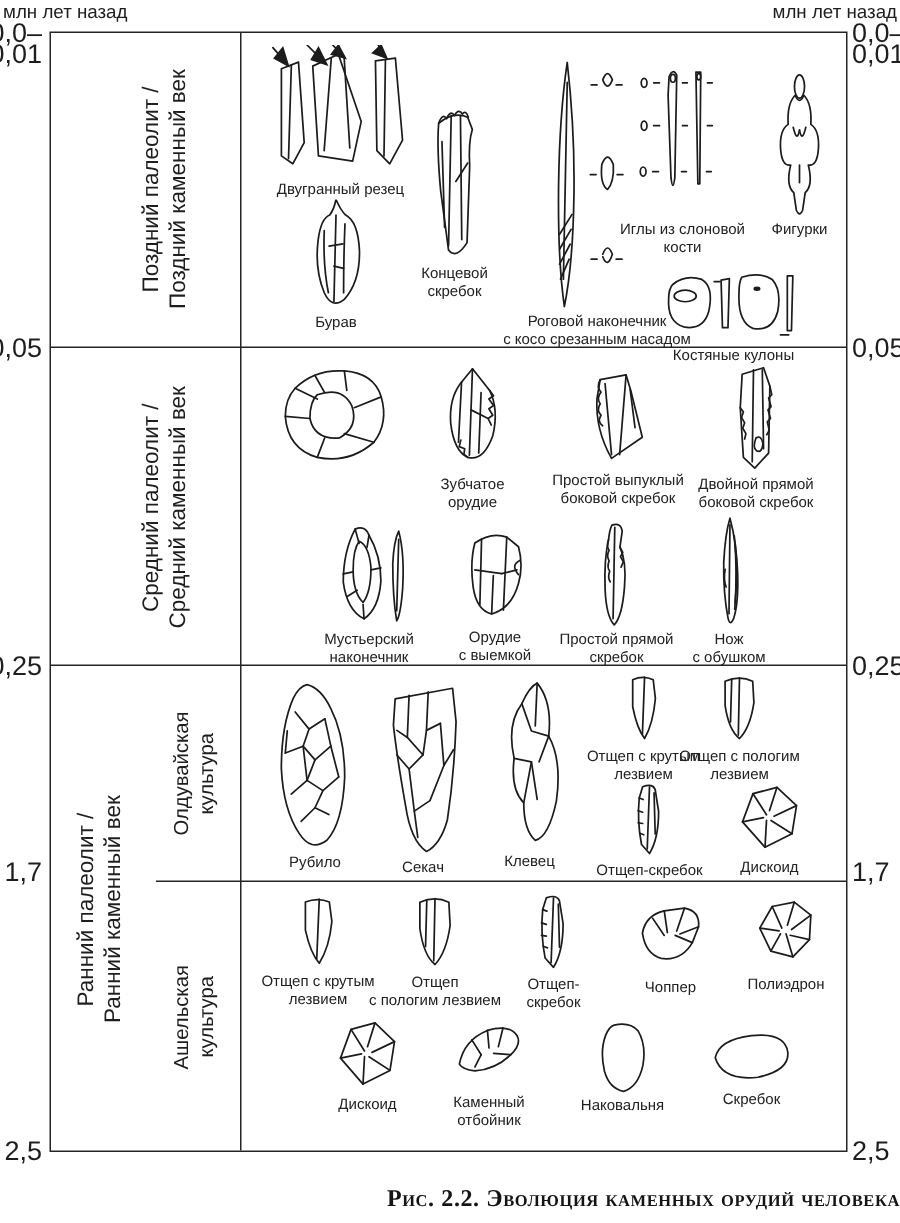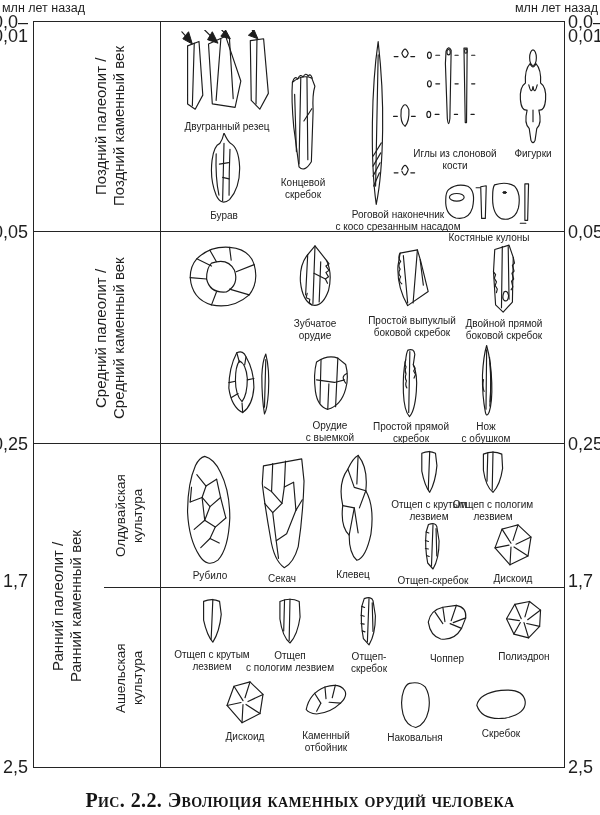--- a/index.html
+++ b/index.html
@@ -20,23 +20,23 @@
           text-align:center;white-space:nowrap;width:38px;color:#1e1e1e;}
   .vlabel.period{font-size:15px;line-height:18px;}
   .vlabel.culture{font-size:13.5px;line-height:17px;}
   .tool{position:absolute;text-align:center;}
   .tool-art{display:block;margin:0 auto;}
   .tool-art path,.tool-art circle,.tool-art ellipse{
      fill:none;stroke:#1c1c1c;stroke-width:1.15;vector-effect:non-scaling-stroke;
      stroke-linejoin:round;stroke-linecap:round;}
   .tool-art .fill,.tool-art polygon{fill:#1c1c1c;stroke:#1c1c1c;stroke-width:1;vector-effect:non-scaling-stroke;}
   .tool-label{margin-top:3px;font-size:10px;line-height:11.5px;color:#222;white-space:pre-line;}
-  .caption{position:absolute;left:0;top:790px;width:600px;text-align:center;
+  .caption{position:absolute;left:0;top:790px;width:600px;text-align:right;
            font-family:"Liberation Serif",serif;font-variant:small-caps;font-weight:600;
-           font-size:20px;line-height:20px;letter-spacing:0.4px;color:#141414;}
+           font-size:16px;line-height:20px;letter-spacing:0.4px;color:#141414;}
 </style>
 </head>
 <body>
 
 <div class="page">
 
   <div class="axis-title left">млн лет назад</div>
   <div class="axis-title right">млн лет назад</div>
 
   <div class="tick l" style="top:15px">0,0–</div>
@@ -247,20 +247,22 @@
           <path d="M40,16 Q50,20 52,42 Q52,66 44,76 Q34,66 34,44 Q34,24 40,16 Z"></path>
           <path d="M36,4 L40,18"></path>
           <path d="M50,10 L48,22"></path>
           <path d="M62,42 L52,44"></path>
           <path d="M45,92 L44,78"></path>
           <path d="M24,48 L34,46"></path>
           <path d="M28,70 L38,64"></path>
           <path d="M80,6 Q86,28 84,62 Q82,88 78,94 Q74,72 74,38 Q75,16 80,6 Z"></path>
           <path d="M80,14 L78,84"></path>
         </svg>
+        <div class="tool-label">Мустьерский
+наконечник</div>
       </div>
       <div class="tool" style="left: 287px; top: 353px; width: 86px;">
         <svg class="tool-art" viewBox="0 0 100 100" preserveAspectRatio="none" style="width:56px;height:64px">
           <path d="M26,14 Q46,2 64,8 L78,18 Q84,38 78,56 Q70,82 46,88 Q28,84 24,60 Q20,34 26,14 Z"></path>
           <path d="M80,32 q-12,5 -2,15"></path>
           <path d="M64,8 L60,84"></path>
           <path d="M34,10 L32,78"></path>
           <path d="M26,42 L58,46"></path>
           <path d="M58,46 L76,42"></path>
           <path d="M46,88 L48,48"></path>

